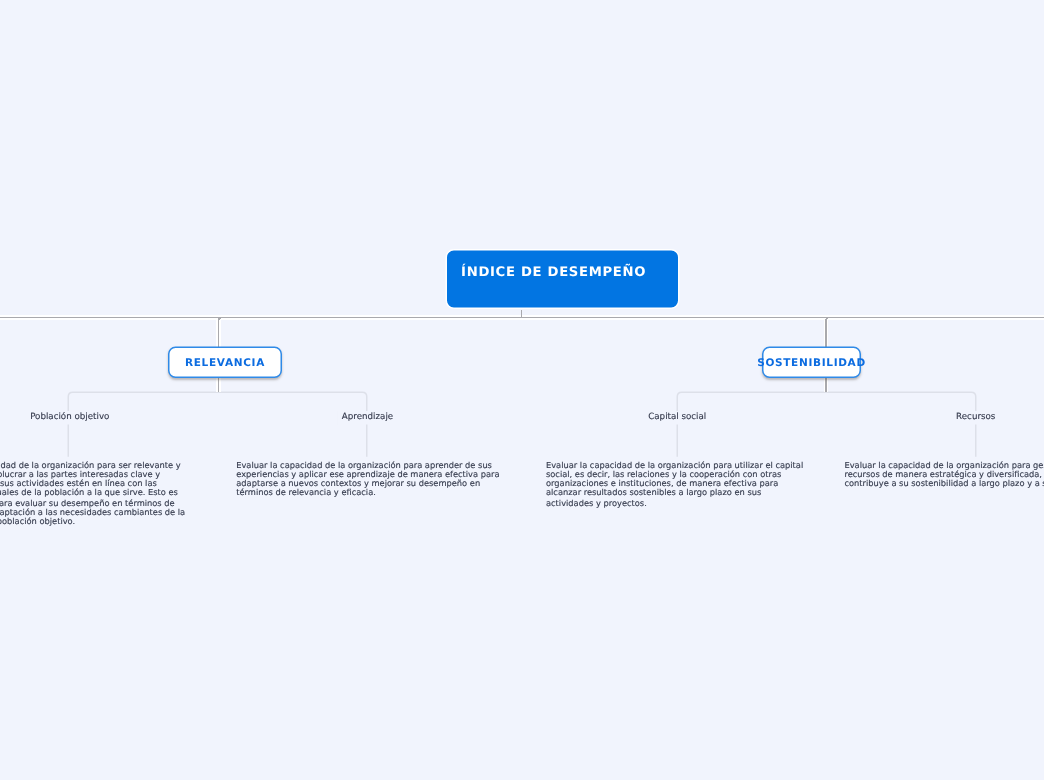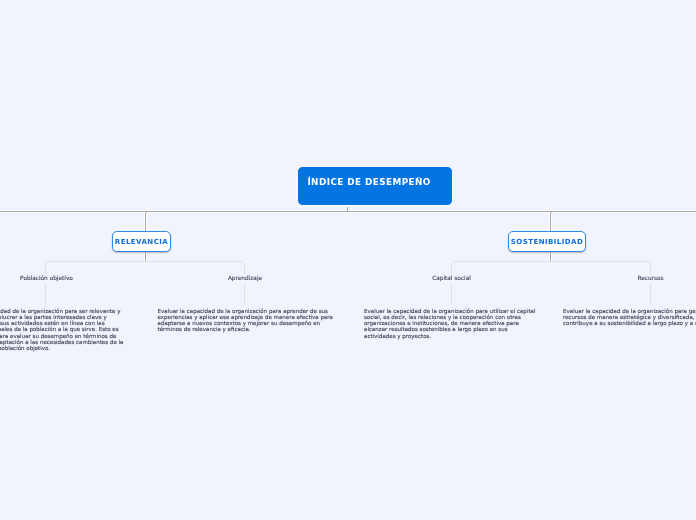--- a/index.html
+++ b/index.html
@@ -88,25 +88,25 @@
       <path d="M554 211.5 L553.5 211.5 Q550.5 211.5 550.5 214.5 L550.5 231"></path>
       <path d="M145.5 251 L145.5 261.5"></path>
       <path d="M550.5 251 L550.5 261.5"></path>
     </g>
   </svg>
 
   <div class="node root-node" style="left:248.8px;top:165.8px;width:156px;height:40.6px;margin-left:48px;">
     <div>ÍNDICE DE DESEMPEÑO</div>
   </div>
 
-  <div class="node lvl2" style="left:112px;top:231px;width:59px;height:21px;">
+  <div class="node lvl2" style="left:112px;top:231px;width:76px;height:21px;">
     <span>RELEVANCIA</span>
   </div>
 
-  <div class="node lvl2" style="left:508px;top:231px;width:78px;height:21px;">
+  <div class="node lvl2" style="left:508px;top:231px;width:66px;height:21px;">
     <span>SOSTENIBILIDAD</span>
   </div>
 
   <div class="topic-label" style="left:46.5px;top:273.5px;">Población objetivo</div>
   <div class="topic-label" style="left:245px;top:273.5px;">Aprendizaje</div>
   <div class="topic-label" style="left:451.5px;top:273.5px;">Capital social</div>
   <div class="topic-label" style="left:650.5px;top:273.5px;">Recursos</div>
 
   <div class="desc" style="left:46.5px;top:307.5px;">
       <span class="ln" style="left: -93.3px;">Evaluar la capacidad de la organización para ser relevante y</span>

